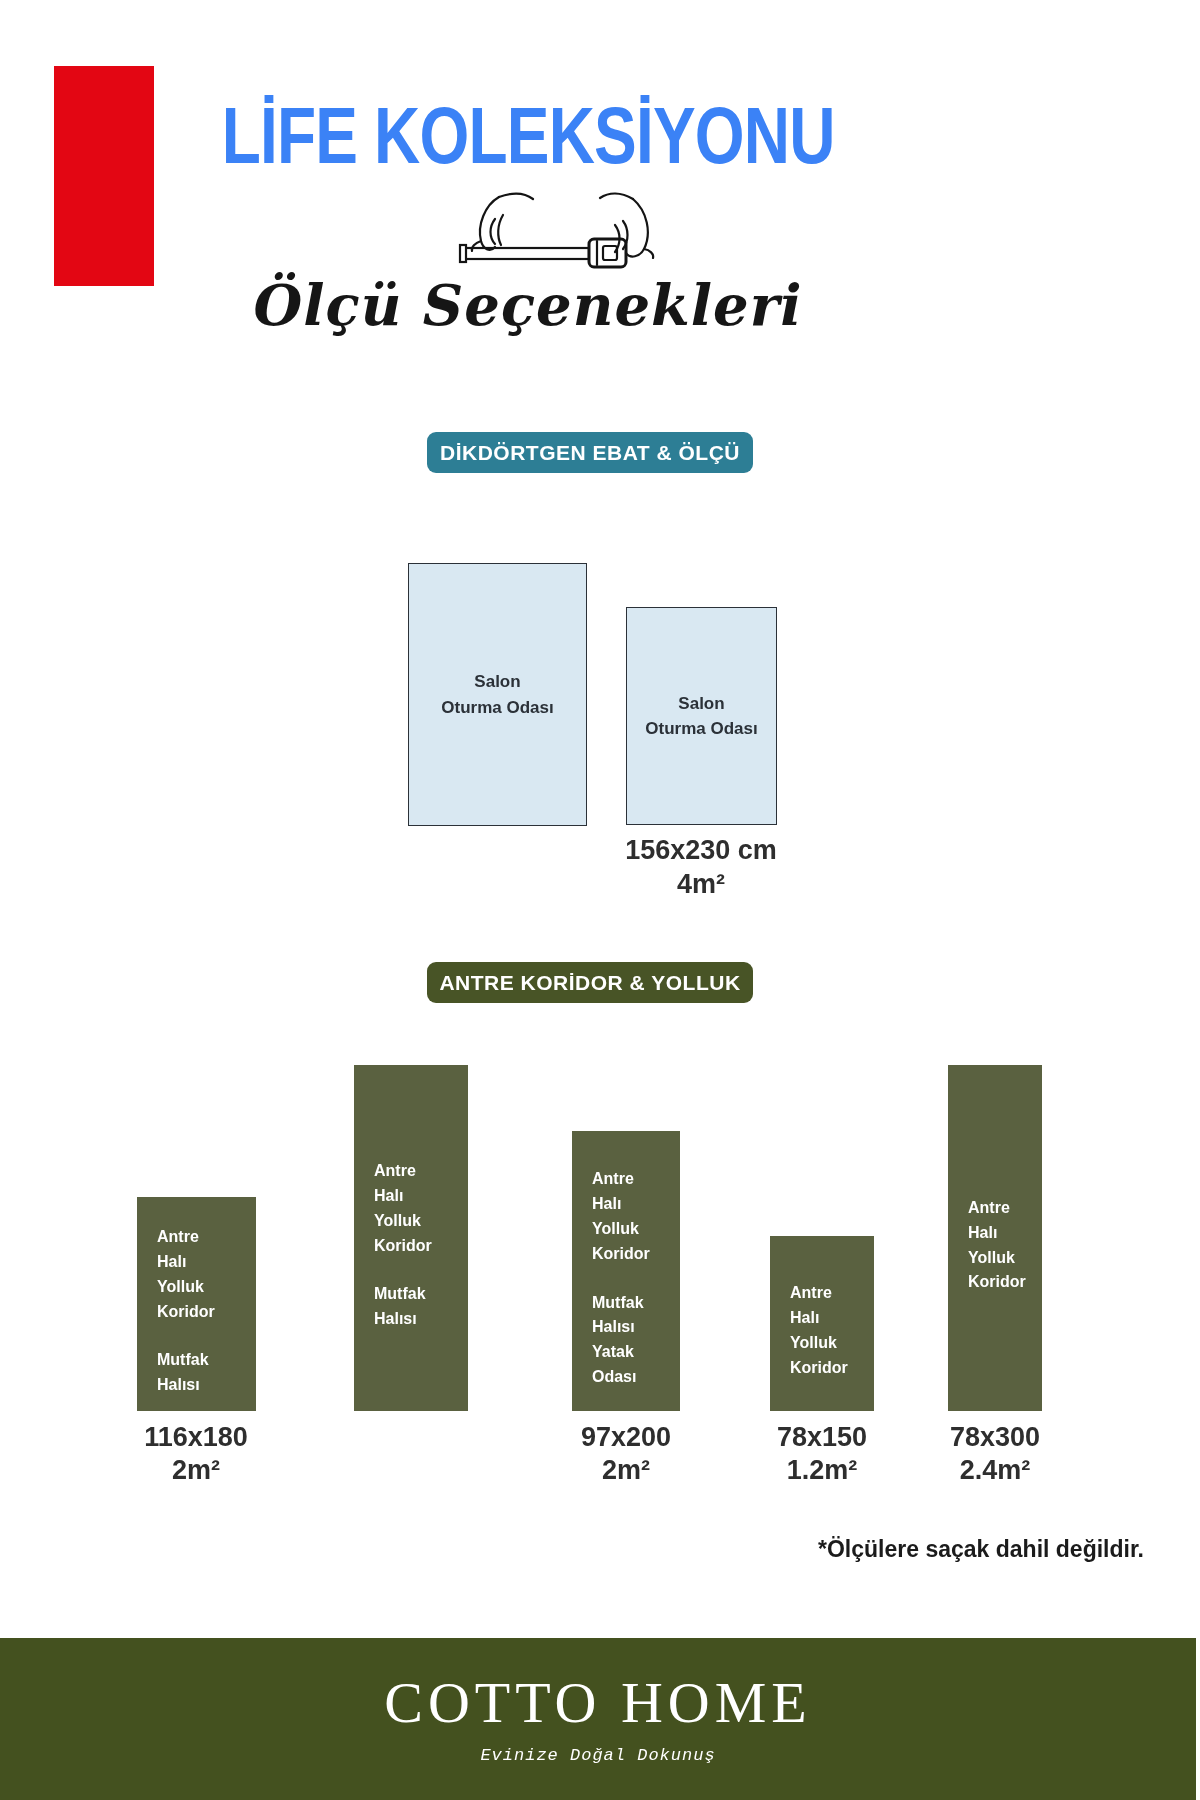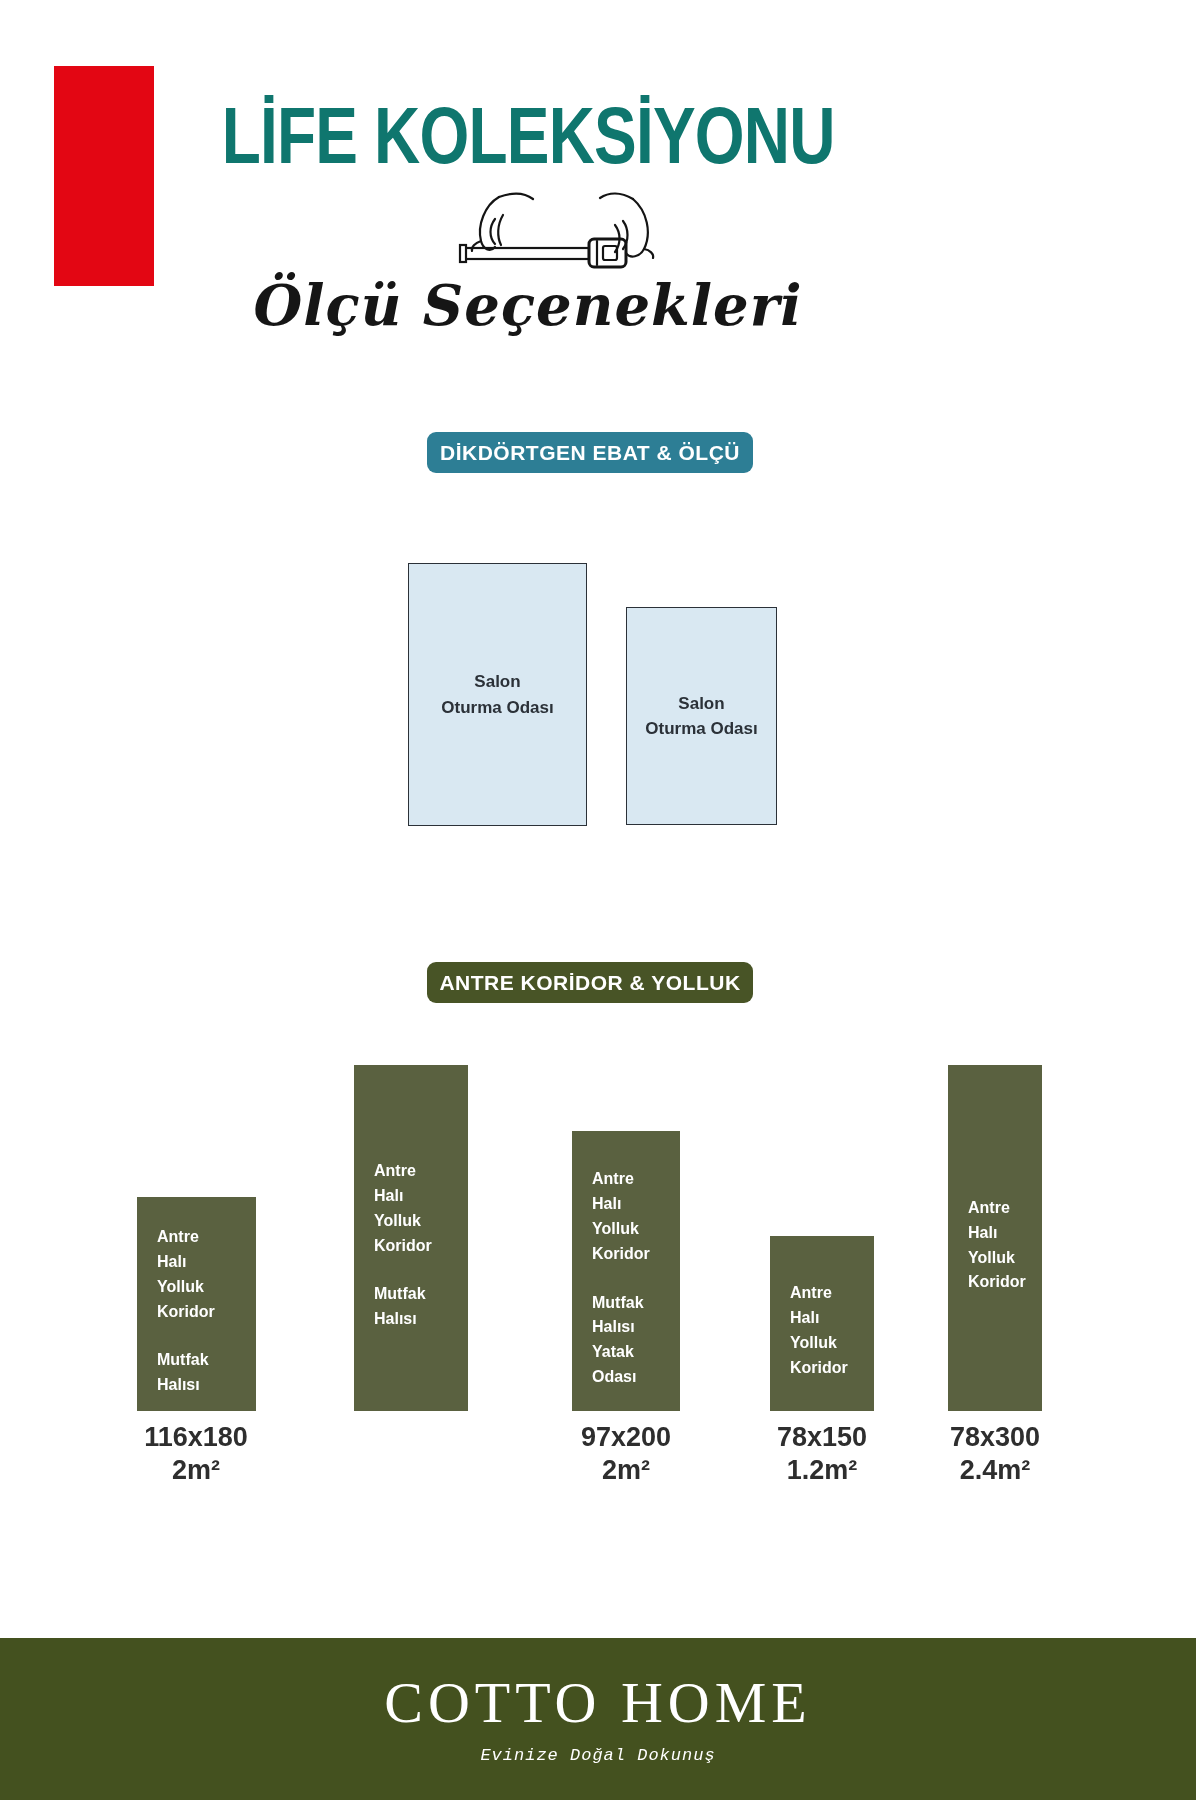--- a/index.html
+++ b/index.html
@@ -6,21 +6,21 @@
   .page{
     position:relative;width:1200px;height:1800px;margin:0 auto;
     background:#ffffff;overflow:hidden;
     font-family:"Liberation Sans",sans-serif;color:#222;
   }
   
   .accent{position:absolute;left:54px;top:66px;width:100px;height:220px;background:#e30613;}
 
   
   .title{position:absolute;left:0;top:96px;width:1056px;text-align:center;
-    font-size:80px;font-weight:800;color:#0f766e;letter-spacing:-1px;line-height:1;}
+    font-size:80px;font-weight:800;color:#3b82f6;letter-spacing:-1px;line-height:1;}
   .title span{display:inline-block;transform:scaleX(.8);transform-origin:center;white-space:nowrap;}
   .tape{position:absolute;left:437px;top:190px;width:228px;height:84px;}
   .subtitle{position:absolute;left:0;top:272px;width:1056px;text-align:center;
     font-family:"DejaVu Serif",serif;font-style:italic;font-weight:700;
     font-size:56px;color:#161616;letter-spacing:1px;}
 
   
   .badge{position:absolute;width:326px;height:41px;border-radius:9px;
     display:flex;align-items:center;justify-content:center;
     color:#fff;font-weight:700;font-size:21px;letter-spacing:.5px;white-space:nowrap;}
@@ -100,20 +100,24 @@
 
   <div class="subtitle">Ölçü Seçenekleri</div>
 
   <div class="badge rect-sizes">DİKDÖRTGEN EBAT &amp; ÖLÇÜ</div>
 
   <div class="bluerect r1">Salon
 Oturma Odası</div>
   <div class="bluerect r2">Salon
 Oturma Odası</div>
 
+  <div class="size-label l2">
+      <div>156x230 cm</div>
+      <div>4m²</div>
+    </div>
 
   <div class="badge runner-sizes">ANTRE KORİDOR &amp; YOLLUK</div>
 
   <div class="bar b1">
       <div class="group">Antre
 Halı
 Yolluk
 Koridor</div>
       <div class="group">Mutfak
 Halısı</div>
@@ -159,19 +163,20 @@
     </div>
   <div class="bar-label bl4">
       <div>78x150</div>
       <div>1.2m²</div>
     </div>
   <div class="bar-label bl5">
       <div>78x300</div>
       <div>2.4m²</div>
     </div>
 
+  <div class="note">*Ölçülere saçak dahil değildir.</div>
 
   <div class="footer">
     <div class="logo">COTTO HOME</div>
     <div class="tagline">Evinize Doğal Dokunuş</div>
   </div>
 
 </div>
 
 </body></html>

